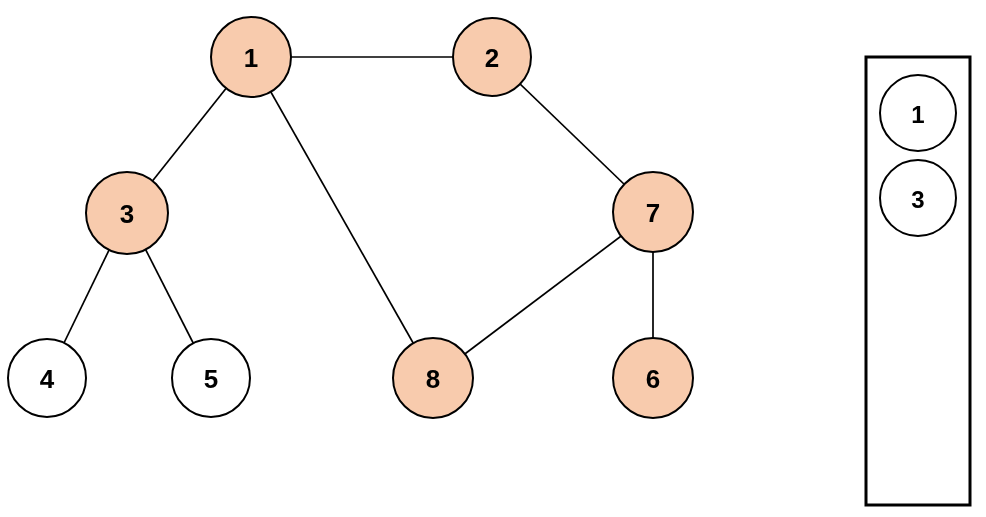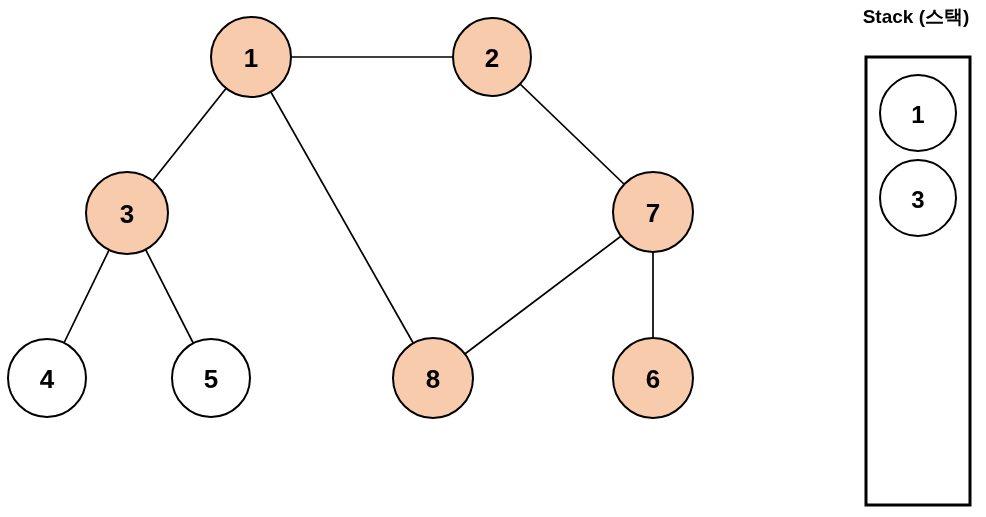--- a/index.html
+++ b/index.html
@@ -80,14 +80,13 @@
       <rect x="866" y="57" width="104" height="448" fill="none" stroke="#000000" stroke-width="3"></rect>
       <g>
         <circle cx="918" cy="113" r="38" fill="#FFFFFF" stroke="#000000" stroke-width="2"></circle>
         <text x="918" y="113" text-anchor="middle" dominant-baseline="central" dy="1" font-family="&quot;Liberation Sans&quot;,&quot;DejaVu Sans&quot;,sans-serif" font-size="24" font-weight="bold" fill="#000000">1</text>
       </g>
       <g>
         <circle cx="918" cy="198" r="38" fill="#FFFFFF" stroke="#000000" stroke-width="2"></circle>
         <text x="918" y="198" text-anchor="middle" dominant-baseline="central" dy="1" font-family="&quot;Liberation Sans&quot;,&quot;DejaVu Sans&quot;,sans-serif" font-size="24" font-weight="bold" fill="#000000">3</text>
       </g>
     </svg>
-  <div class="stack-title">Stack (스택)</div>
 </div>
 
 </body></html>

